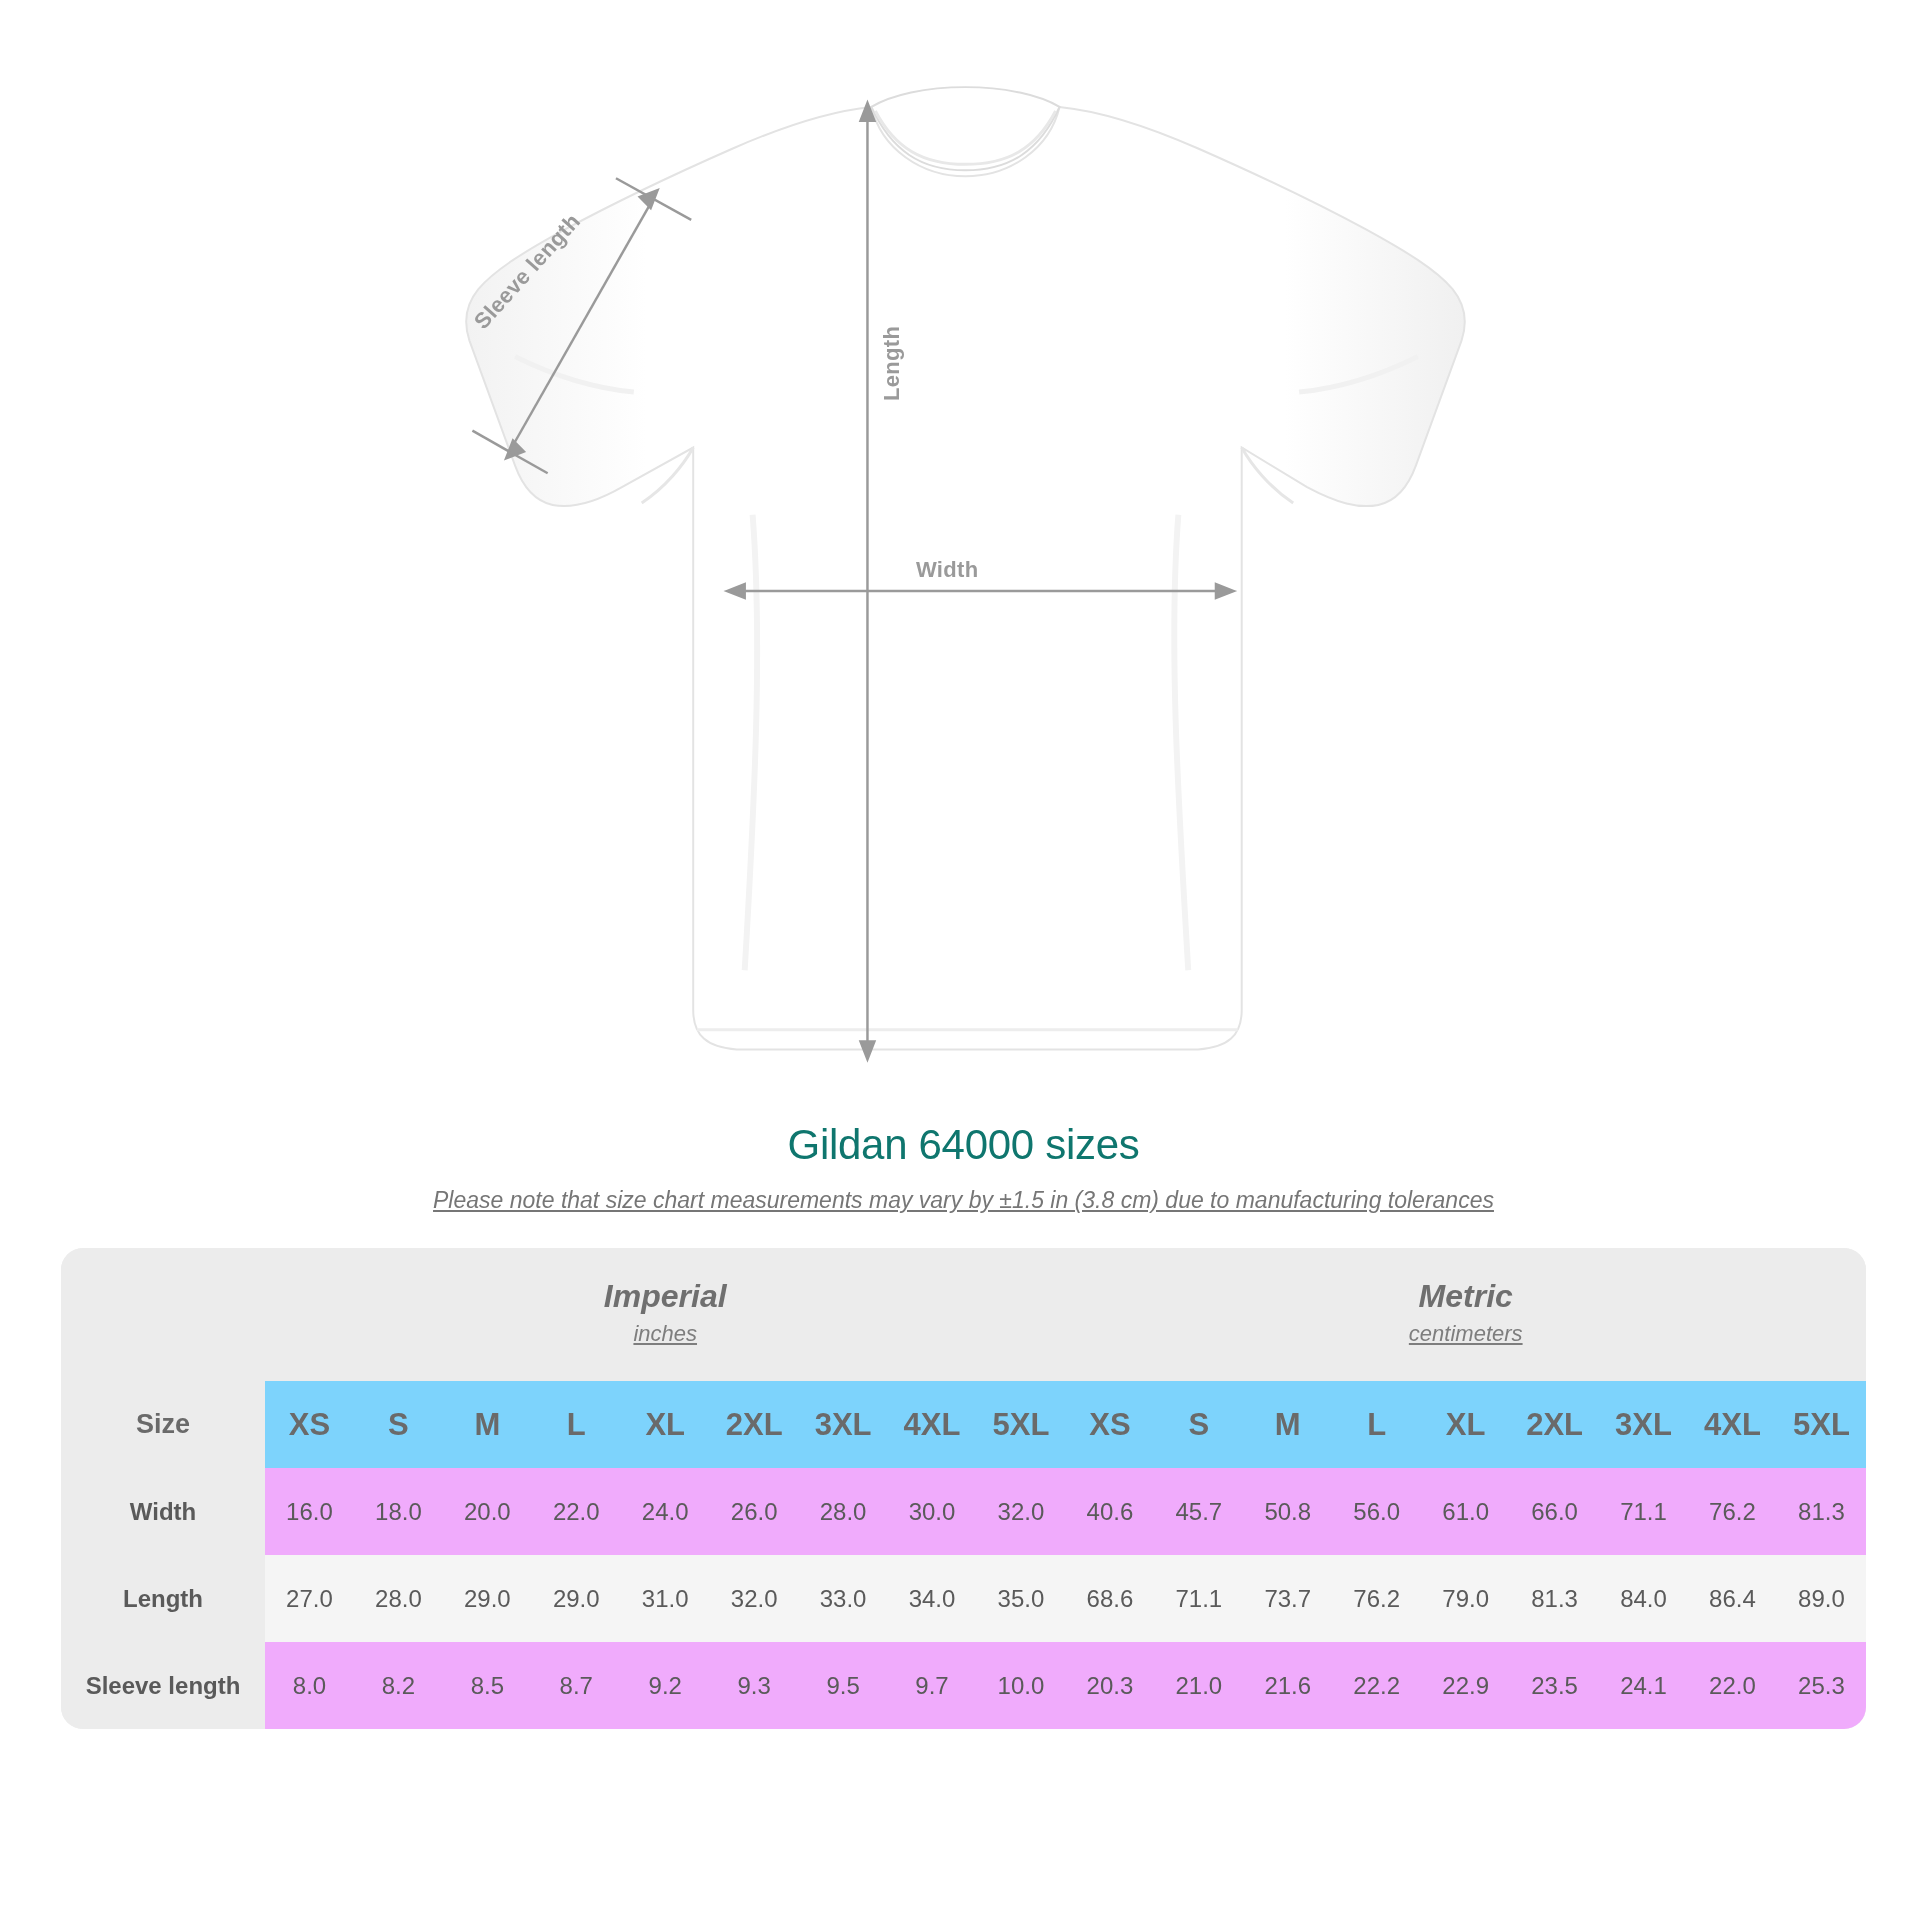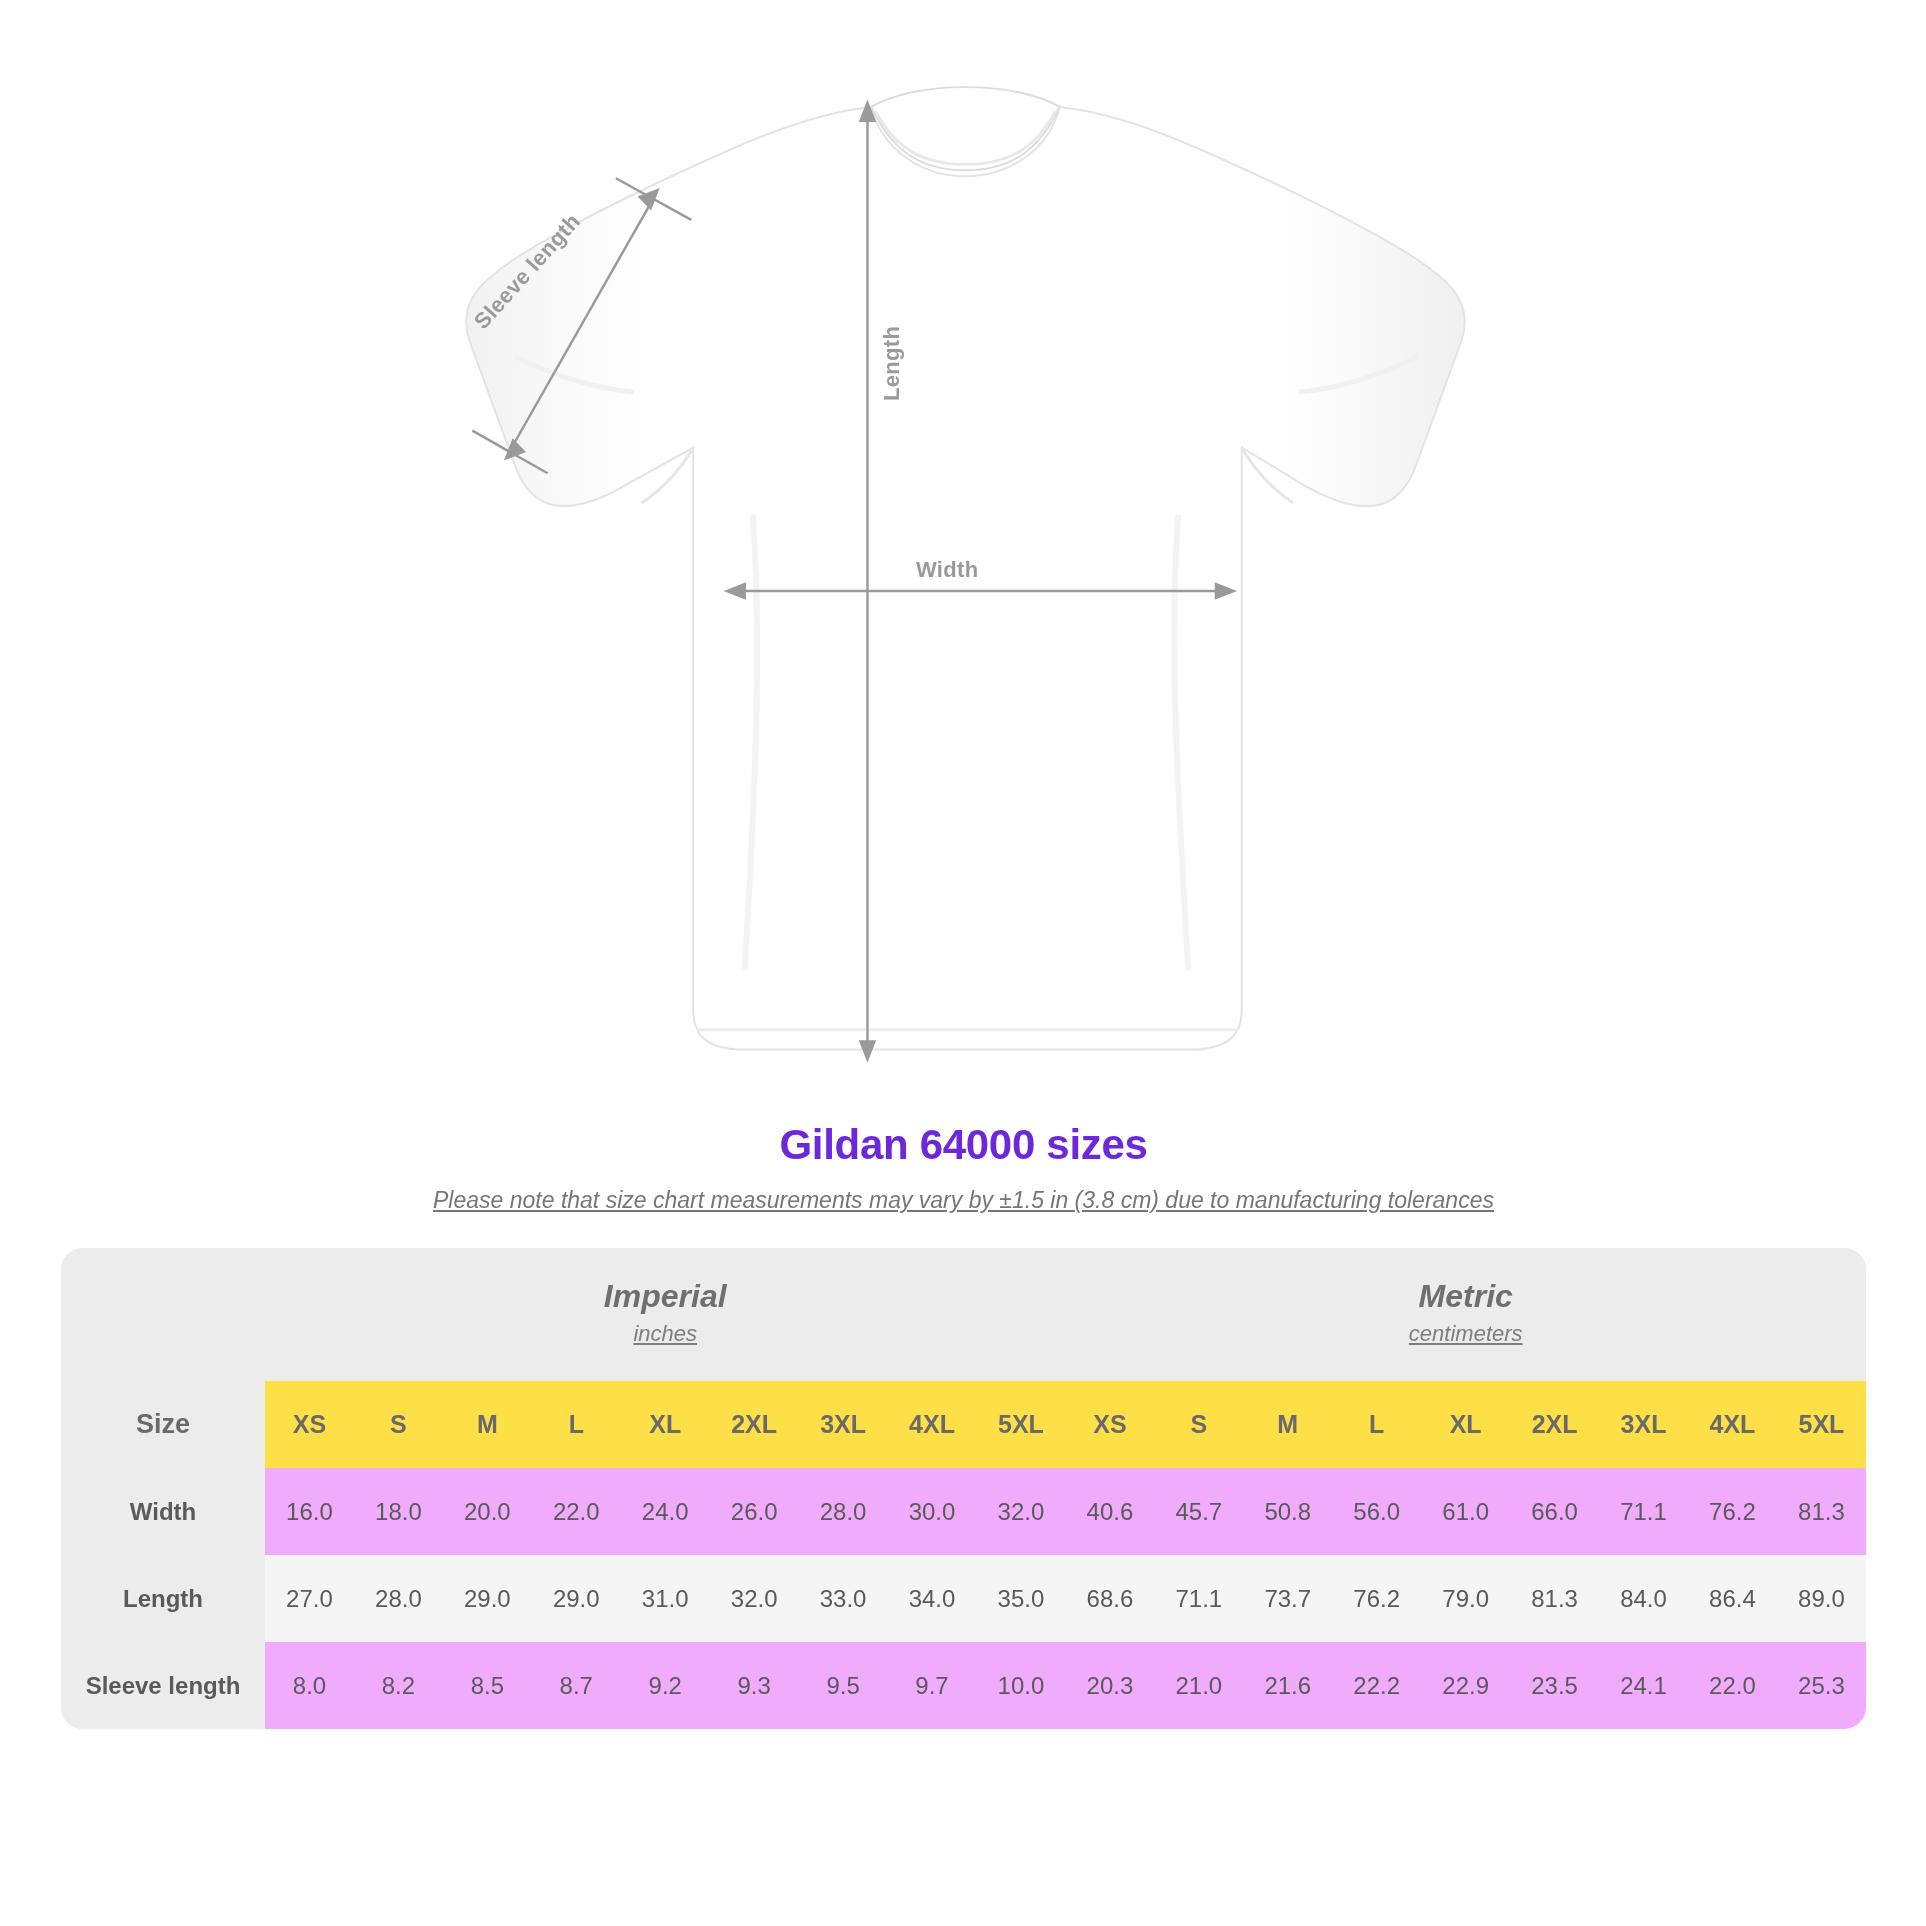--- a/index.html
+++ b/index.html
@@ -57,22 +57,22 @@
     top: 557px;
   }
 
   
   .title-block {
     text-align: center;
     margin-top: 22px;
   }
   .chart-title {
     font-size: 42px;
-    font-weight: bold;
-    color: #6d28d9;
+    font-weight: normal;
+    color: #0f766e;
     letter-spacing: -0.3px;
   }
   .chart-note {
     margin-top: 18px;
     font-size: 23px;
     font-style: italic;
     color: #767676;
     text-decoration: underline;
   }
 
@@ -109,25 +109,25 @@
     margin-top: 6px;
     font-size: 22px;
     font-style: italic;
     color: #7e7e7e;
     text-decoration: underline;
   }
   .corner-cell {
     background: #ececec;
   }
   tr.header-row td {
-    background: #fde047;
+    background: #7dd3fc;
     font-weight: bold;
     color: #6a6a6a;
     height: 85px;
-    font-size: 25px;
+    font-size: 31px;
   }
   tr.header-row td.rowlabel {
     background: #ececec;
     font-size: 27px;
   }
   tr.row-odd td {
     background: #f0abfc;
     height: 85px;
   }
   tr.row-even td {

